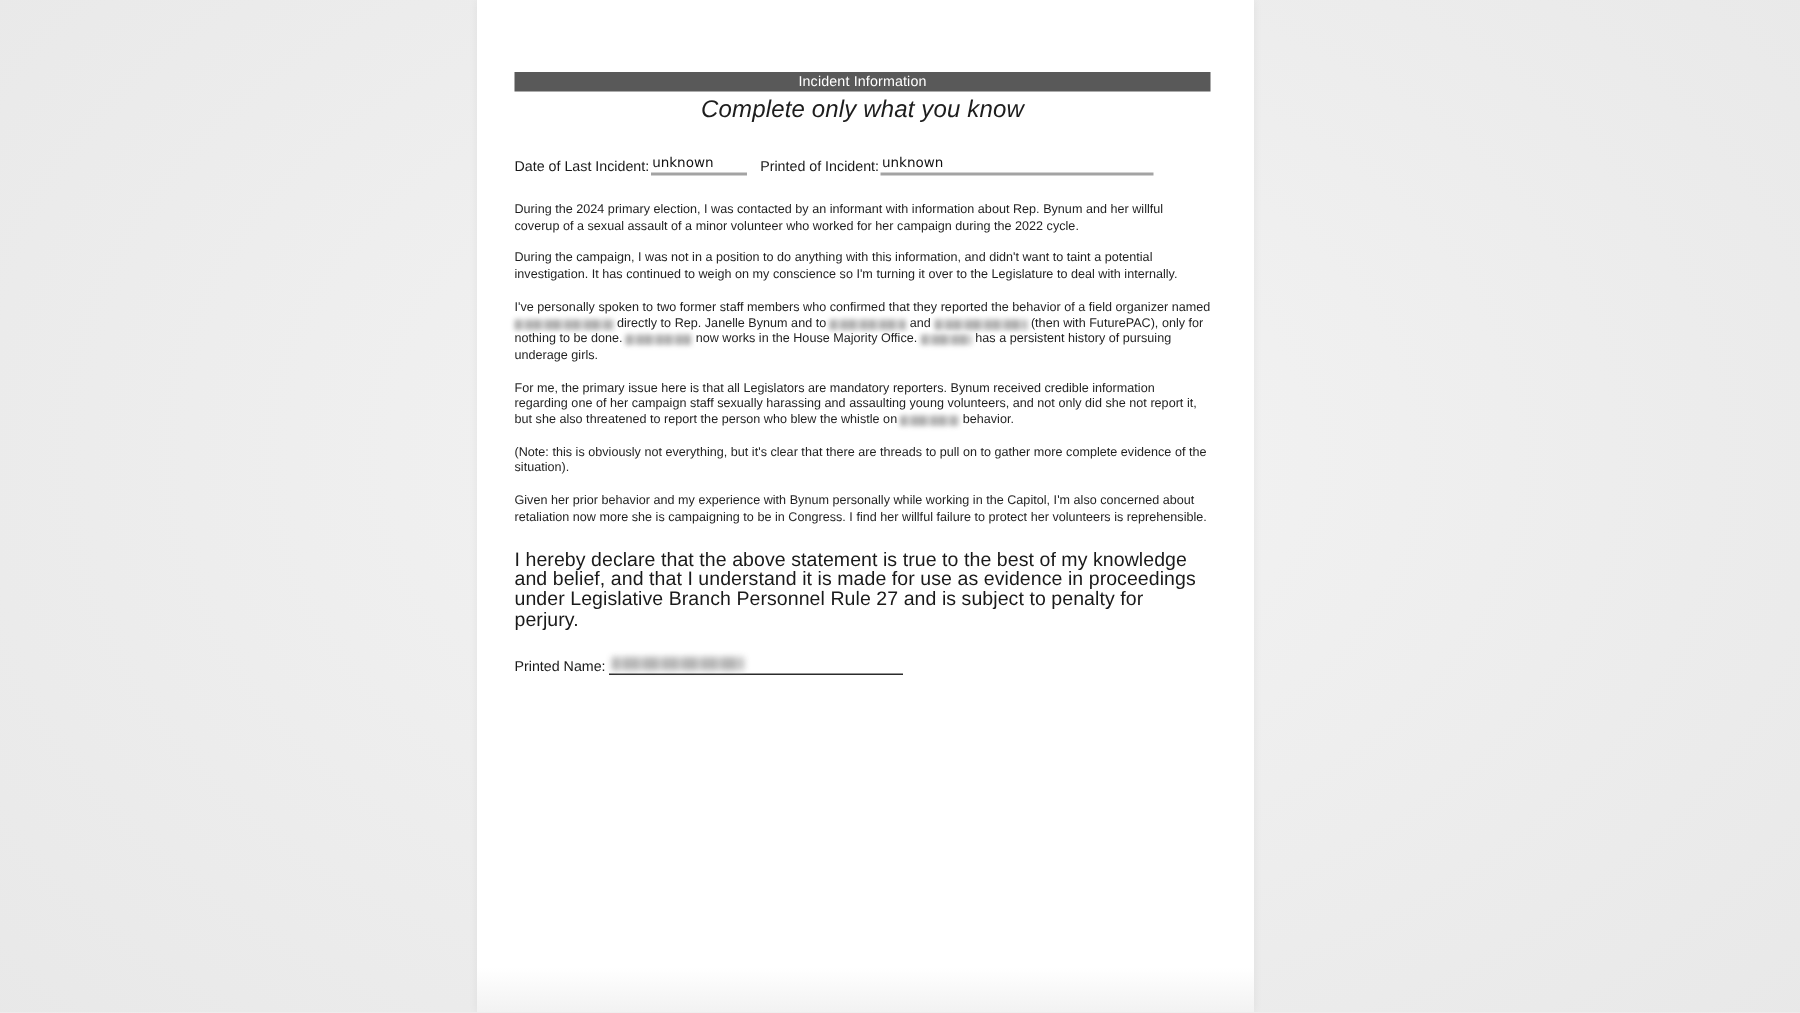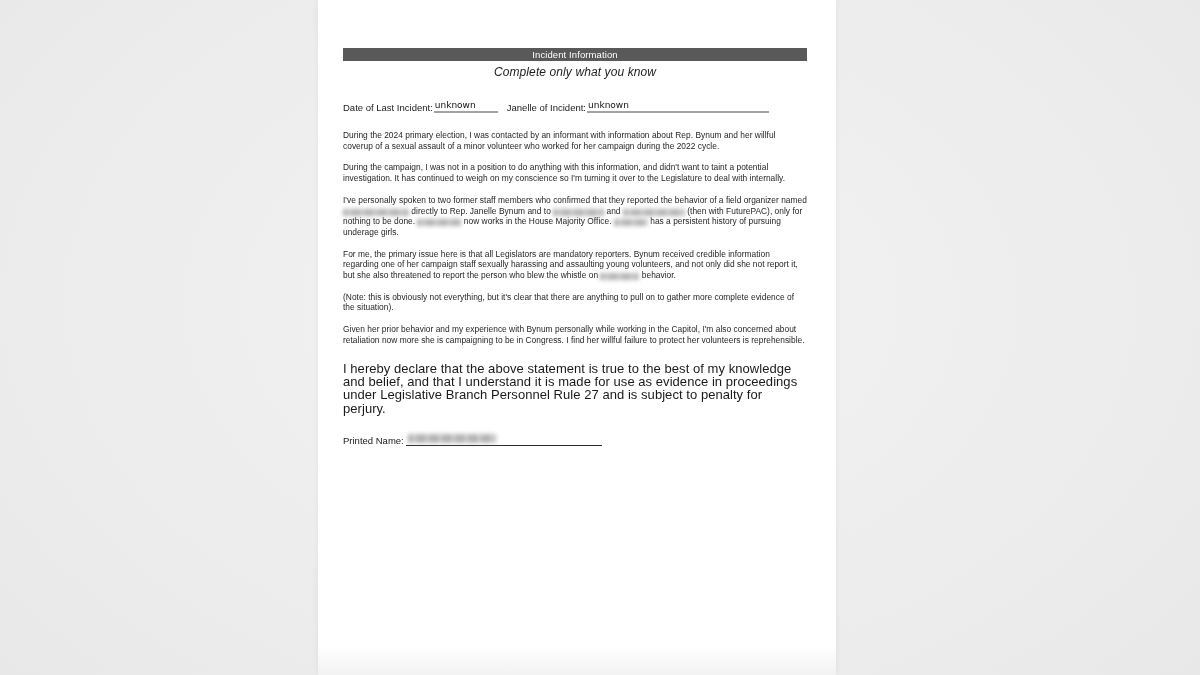--- a/index.html
+++ b/index.html
@@ -56,21 +56,21 @@
     color: #ffffff;
     text-align: center;
     font-size: 9.5px;
     line-height: 13px;
     height: 13px;
     letter-spacing: .1px;
   }
   .section-sub {
     text-align: center;
     font-style: italic;
-    font-size: 12px;
+    font-size: 16px;
     color: #1d1d1d;
     margin-top: 4px;
     letter-spacing: .1px;
   }
 
   
   .fields-row {
     margin-top: 19px;
     font-size: 9.5px;
     color: #1a1a1a;
@@ -194,39 +194,39 @@
 
       <div class="section-bar">Incident Information</div>
       <div class="section-sub">Complete only what you know</div>
 
       <div class="fields-row">
         <span class="field-label">Date of Last Incident:</span>
         <span class="field-slot slot-date">
           <span class="fill">unknown</span>
         </span>
         <span class="gap-between"></span>
-        <span class="field-label">Janelle of Incident:</span>
+        <span class="field-label">Printed of Incident:</span>
         <span class="field-slot slot-loc">
           <span class="fill">unknown</span>
         </span>
       </div>
 
 
       <div class="narrative">
 
         <p>During the 2024 primary election, I was contacted by an informant with information about Rep. Bynum and her willful coverup of a sexual assault of a minor volunteer who worked for her campaign during the 2022 cycle.</p>
 
         <p>During the campaign, I was not in a position to do anything with this information, and didn't want to taint a potential investigation. It has continued to weigh on my conscience so I'm turning it over to the Legislature to deal with internally.</p>
 
         <p><span>I've personally spoken to two former staff members who confirmed that they reported the behavior of a field organizer named </span><span class="redact" style="width:66px"></span><span> directly to Rep. Janelle Bynum and to </span><span class="redact" style="width:51px"></span><span> and </span><span class="redact" style="width:62px"></span><span> (then with FuturePAC), only for nothing to be done. </span><span class="redact" style="width:44px"></span><span> now works in the House Majority Office. </span><span class="redact" style="width:34px"></span><span> has a persistent history of pursuing underage girls.</span></p>
 
         <p><span>For me, the primary issue here is that all Legislators are mandatory reporters. Bynum received credible information regarding one of her campaign staff sexually harassing and assaulting young volunteers, and not only did she not report it, but she also threatened to report the person who blew the whistle on </span><span class="redact" style="width:39px"></span><span> behavior.</span></p>
 
 
-        <p>(Note: this is obviously not everything, but it's clear that there are anything to pull on to gather more complete evidence of the situation).</p>
+        <p>(Note: this is obviously not everything, but it's clear that there are threads to pull on to gather more complete evidence of the situation).</p>
 
         <p>Given her prior behavior and my experience with Bynum personally while working in the Capitol, I'm also concerned about retaliation now more she is campaigning to be in Congress. I find her willful failure to protect her volunteers is reprehensible.</p>
       </div>
 
       <div class="declaration">I hereby declare that the above statement is true to the best of my knowledge and belief, and that I understand it is made for use as evidence in proceedings under Legislative Branch Personnel Rule 27 and is subject to penalty for perjury.</div>
 
       <div class="sig-block">
 
 
         <div class="sig-row">

